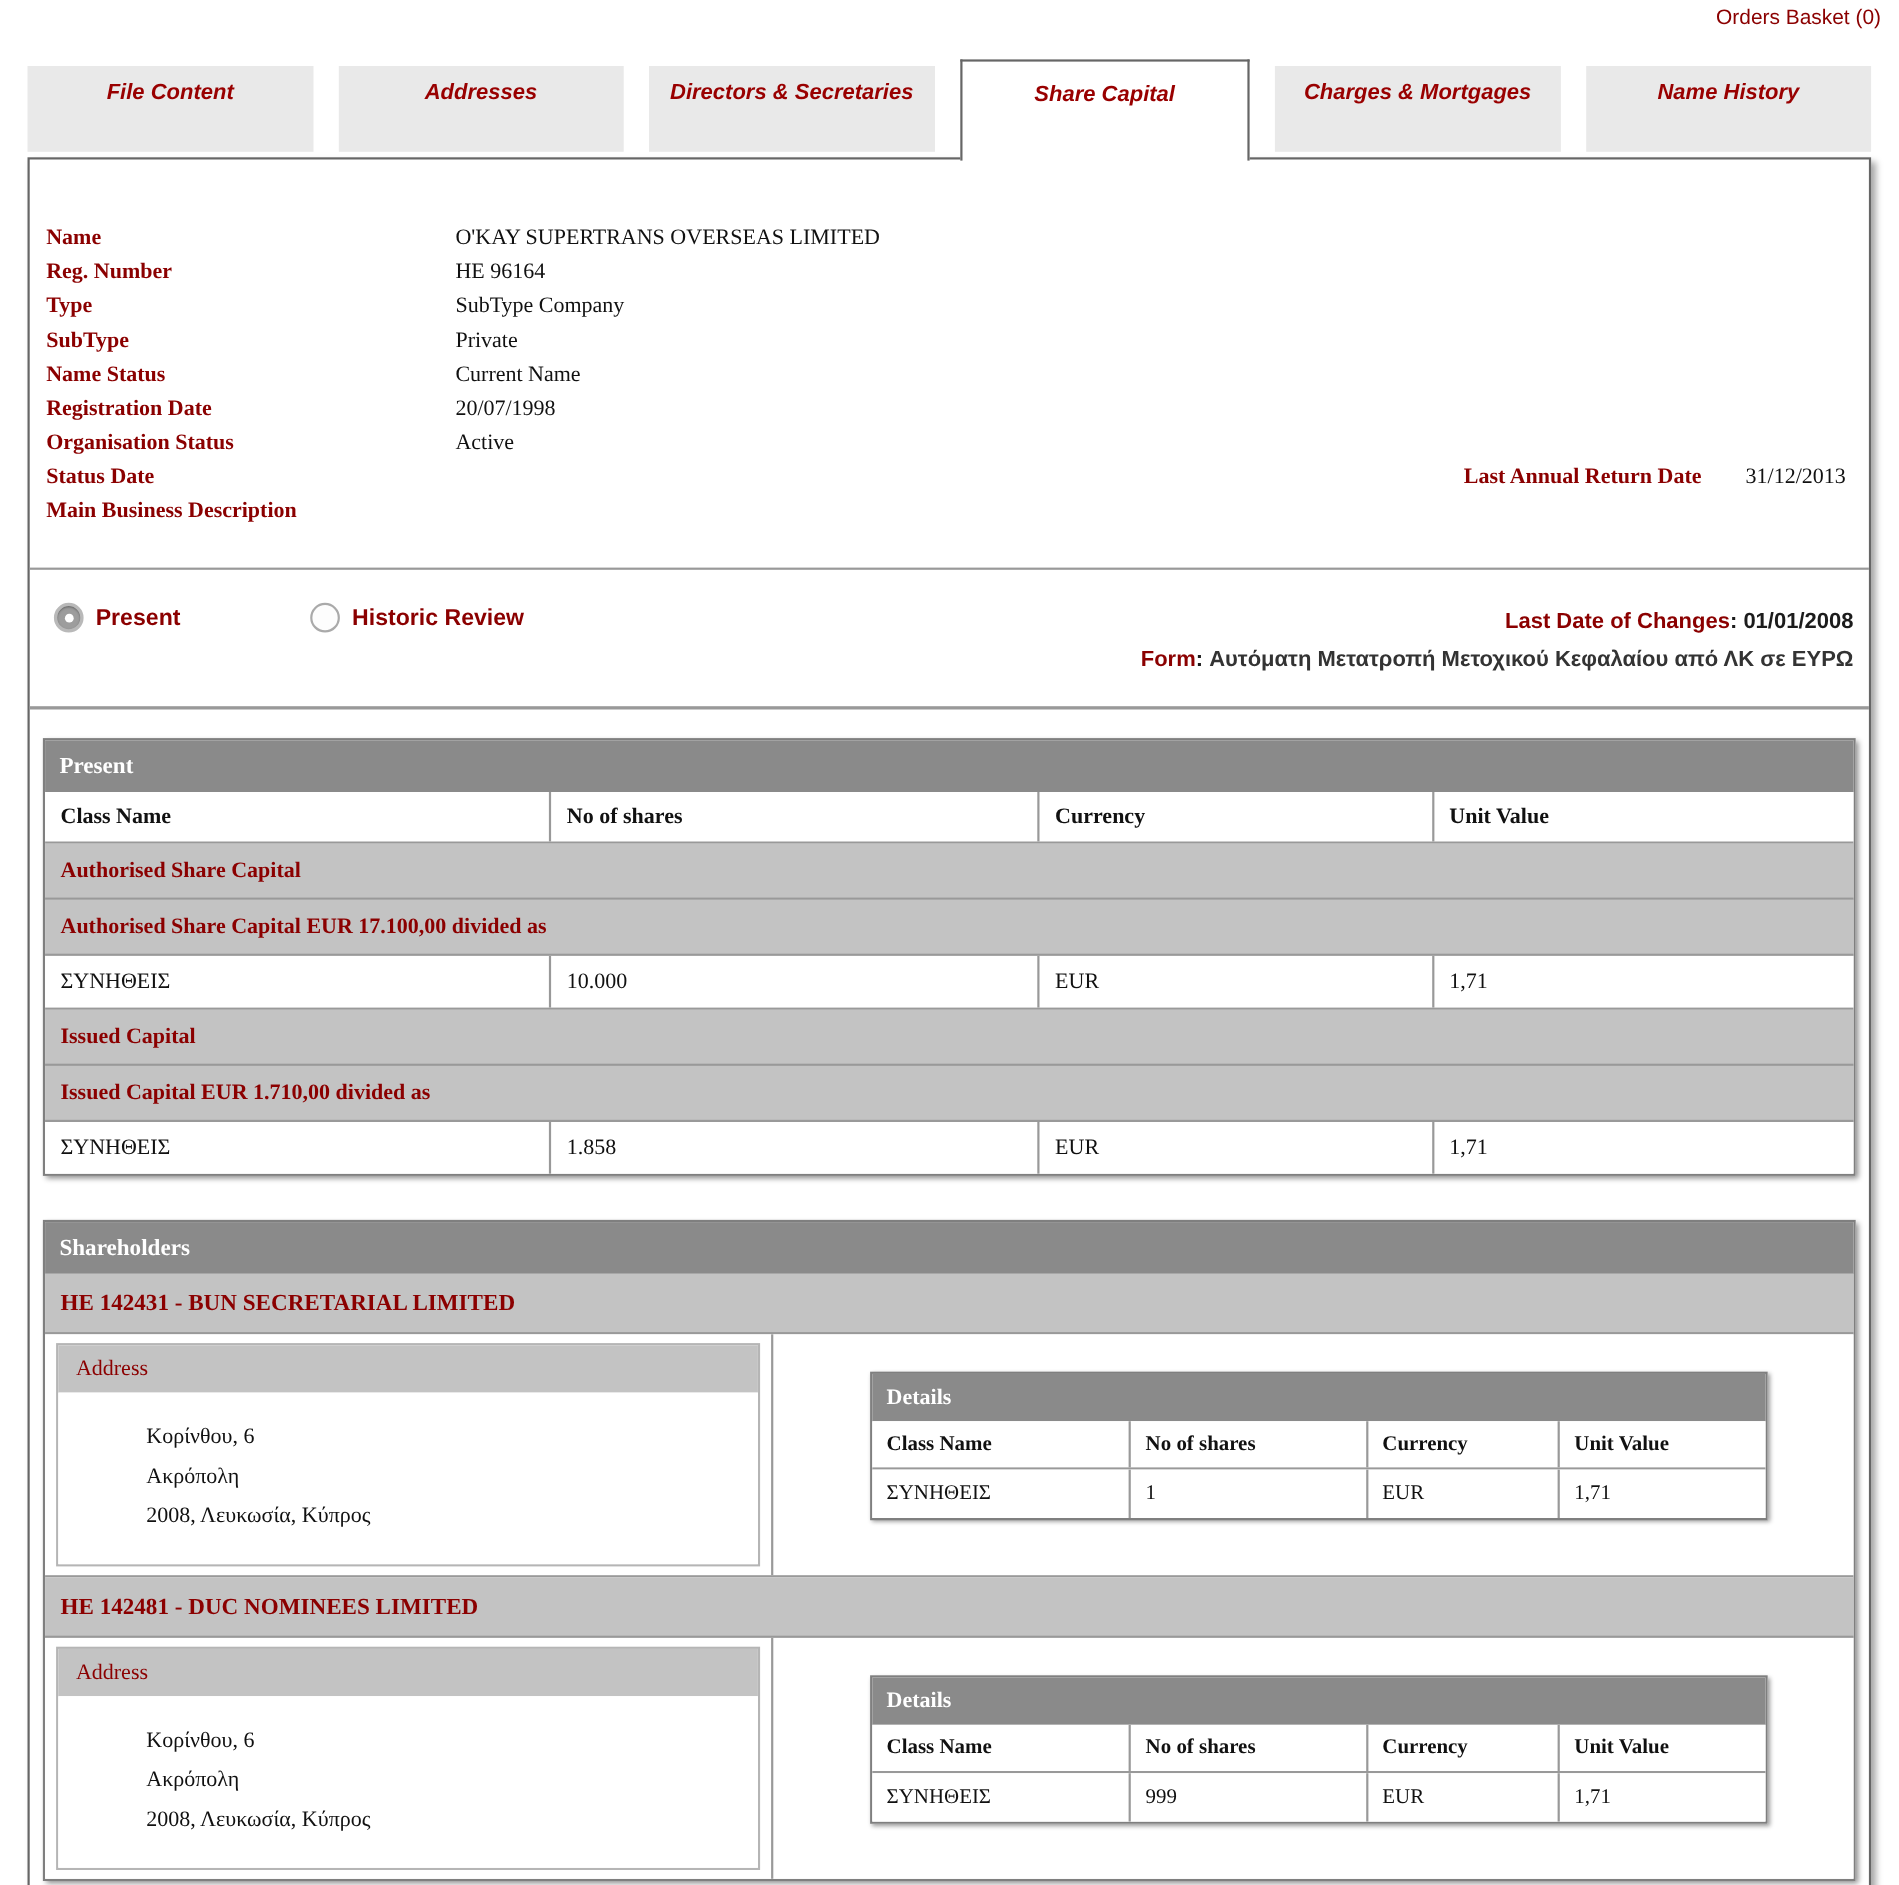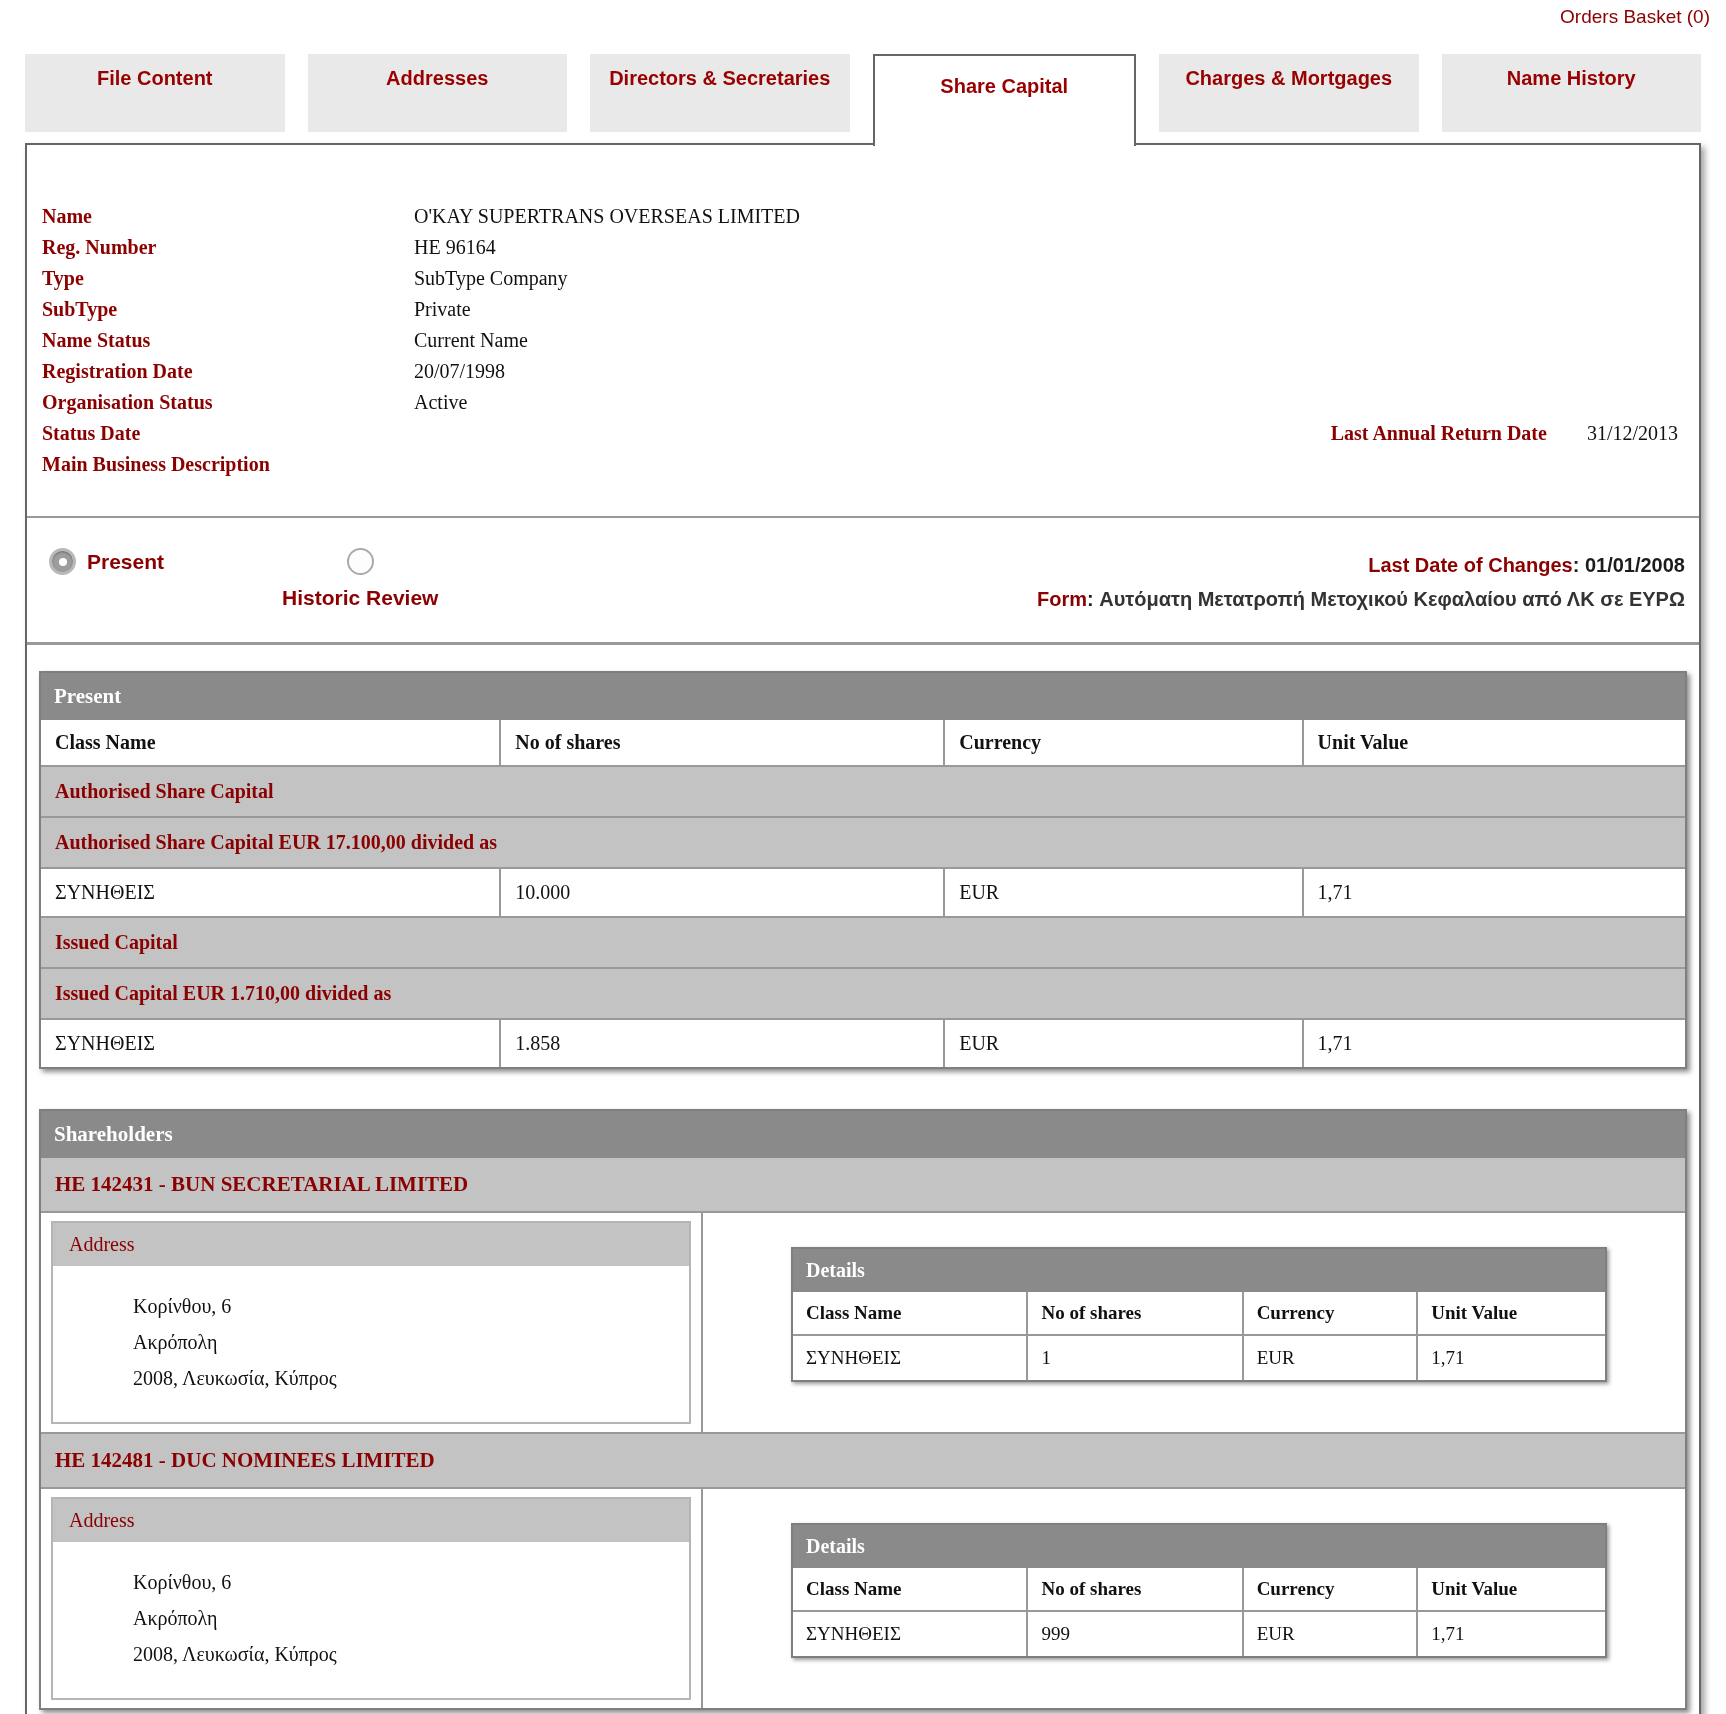--- a/index.html
+++ b/index.html
@@ -6,21 +6,21 @@
   html,body { background:#fff; }
   body {
     width:1726px; height:1714px; position:relative; overflow:hidden;
     font-family:"Liberation Serif", serif; color:#111;
   }
   
   .topbar { height:32px; text-align:right; padding:6px 16px 0; font-family:"Liberation Sans", sans-serif; font-size:19px; }
   .orders-link { color:#8b0000; text-decoration:none; cursor:pointer; }
 
   
-  .tabs { display:flex; gap:23px; margin:22px 25px 0; align-items:flex-start; position:relative; z-index:2; }
+  .tabs { display:flex; gap:23px; margin:22px 25px 0; align-items:center; position:relative; z-index:2;font-style:italic; }
   .tab {
     flex:1; height:78px; background:#e9e9e9; text-align:center; padding-top:13px;
     font-family:"Liberation Sans", sans-serif; font-weight:bold; font-size:20px; color:#990000; cursor:pointer;
   }
   .tab.active {
     background:#fff; border:2px solid #666; border-bottom:0;
     height:92px; padding-top:19px; margin-bottom:-3px;
   }
 
   
@@ -36,21 +36,21 @@
   .info-value { color:#111; }
   .lar-label { margin-left:auto; font-weight:bold; color:#8b0000; }
   .lar-value { padding-left:40px; padding-right:6px; }
 
   .divider-a { border-top:2px solid #999; margin-top:36px; }
   .divider-b { border-top:3px solid #999; }
 
   
   .view-row { display:flex; align-items:flex-start; padding:30px 10px 26px 22px; }
   .radio-group { display:flex; align-items:center; gap:11px; cursor:pointer; }
-  .radio-group.g2 { margin-left:118px;flex-direction:column; }
+  .radio-group.g2 { margin-left:118px; }
   .radio { width:27px; height:27px; border-radius:50%; position:relative; flex:0 0 auto; }
   .radio.selected { background:#9d9d9d; border:3px solid #b9b9b9; box-shadow:inset 0 1px 2px rgba(0,0,0,0.35); }
   .radio.selected::after { content:""; position:absolute; width:8px; height:8px; border-radius:50%; background:#fff; left:6.5px; top:6.5px; }
   .radio.unselected { background:#fdfdfd; border:2px solid #aaa; }
   .radio-label { font-family:"Liberation Sans", sans-serif; font-weight:bold; font-size:21px; color:#8b0000; }
   .changes { margin-left:auto; text-align:right; font-family:"Liberation Sans", sans-serif; font-weight:bold; font-size:20px; line-height:34px; padding-right:4px; }
   .changes .red { color:#8b0000; }
   .changes .dark { color:#1c1c1c; }
   .changes .form-value { color:#333; }
 

